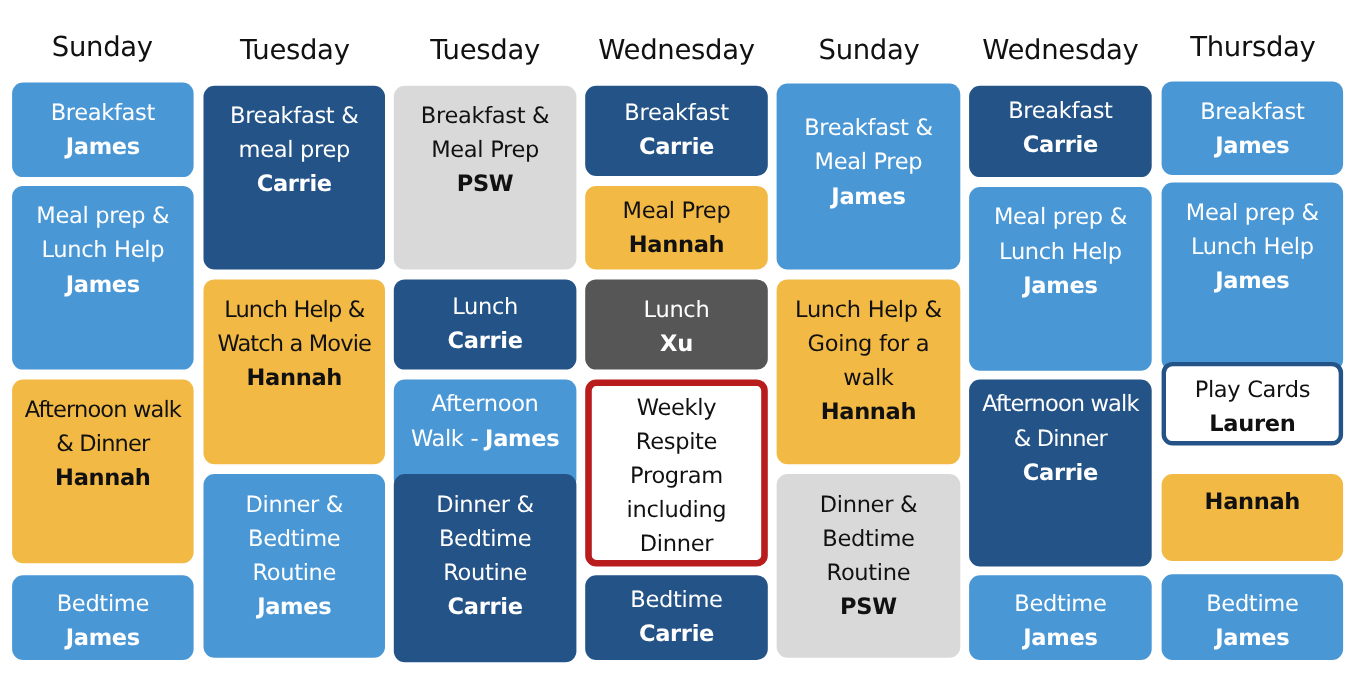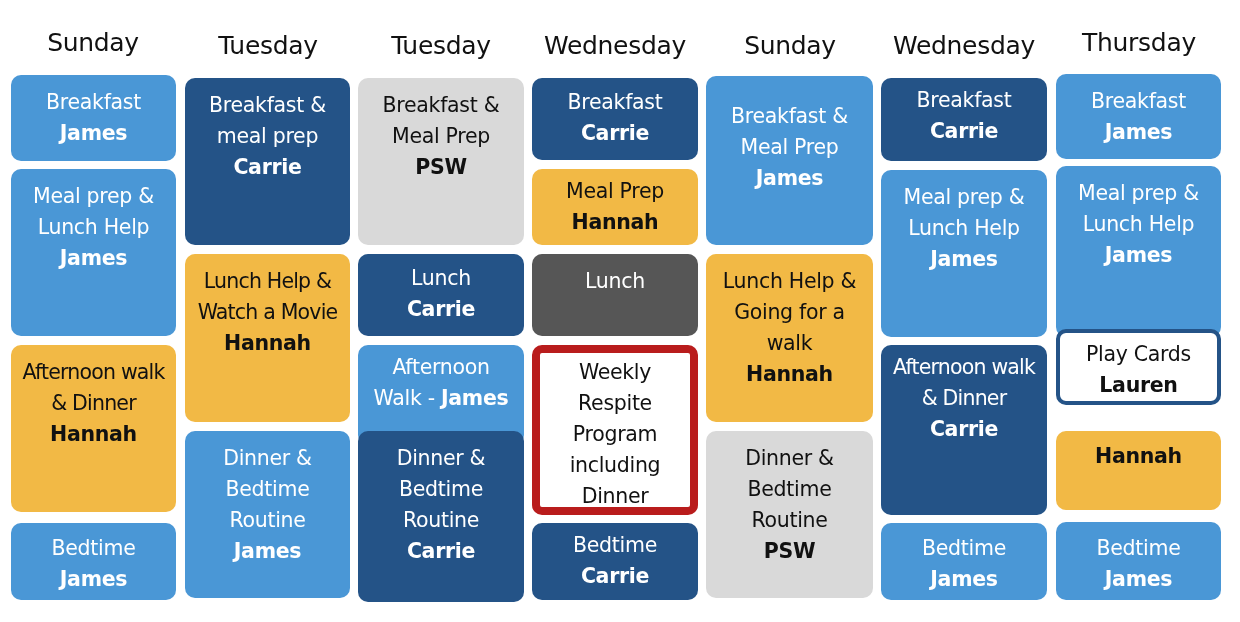--- a/index.html
+++ b/index.html
@@ -5,21 +5,21 @@
   html,body{margin:0;padding:0;background:#fff;}
   body{width:1240px;height:622px;position:relative;overflow:hidden;font-family:"DejaVu Sans","Liberation Sans",sans-serif;}
   .hdr{position:absolute;width:170px;text-align:center;font-weight:normal;font-size:25px;color:#111;letter-spacing:-0.3px;}
   .box{position:absolute;box-sizing:border-box;border-radius:10px;text-align:center;font-size:20.5px;line-height:31px;padding-top:12px;letter-spacing:-0.3px;}
   .box .who{font-weight:bold;display:block;}
   .lb{background:#4a97d6;color:#fff;}
   .db{background:#245387;color:#fff;}
   .ye{background:#f2b945;color:#111;}
   .gy{background:#d9d9d9;color:#111;}
   .dg{background:#565656;color:#fff;}
-  .ow{background:#fff;color:#111;border:8px solid #b91c1c;padding-top:4px;}
+  .ow{background:#fff;color:#111;border:6px solid #b91c1c;padding-top:4px;}
   .bw{background:#fff;color:#111;border:4px solid #245387;padding-top:6px;}
   .act{display:block;white-space:pre-line;}
   .inl{white-space:pre-line;}
 </style>
 </head>
 <body>
 
 <div class="hdr" style="left:8px;top:28px;">Sunday</div>
 <div class="hdr" style="left:183px;top:31px;">Tuesday</div>
 <div class="hdr" style="left:356px;top:31px;">Tuesday</div>
@@ -87,20 +87,21 @@
 <div class="box db" style="left:532px;top:78px;width:166px;height:82px;padding-top:9px;">
   <span class="act">Breakfast</span>
   <span class="who">Carrie</span>
 </div>
 <div class="box ye" style="left:532px;top:169px;width:166px;height:76px;padding-top:7px;">
   <span class="act">Meal Prep</span>
   <span class="who">Hannah</span>
 </div>
 <div class="box dg" style="left:532px;top:254px;width:166px;height:82px;padding-top:12px;">
   <span class="act">Lunch</span>
+  <span class="who">Xu</span>
 </div>
 <div class="box ow" style="left:532px;top:345px;width:166px;height:170px;">
   <span class="act">Weekly
 Respite
 Program
 including
 Dinner</span>
 </div>
 <div class="box db" style="left:532px;top:523px;width:166px;height:77px;padding-top:7px;">
   <span class="act">Bedtime</span>

